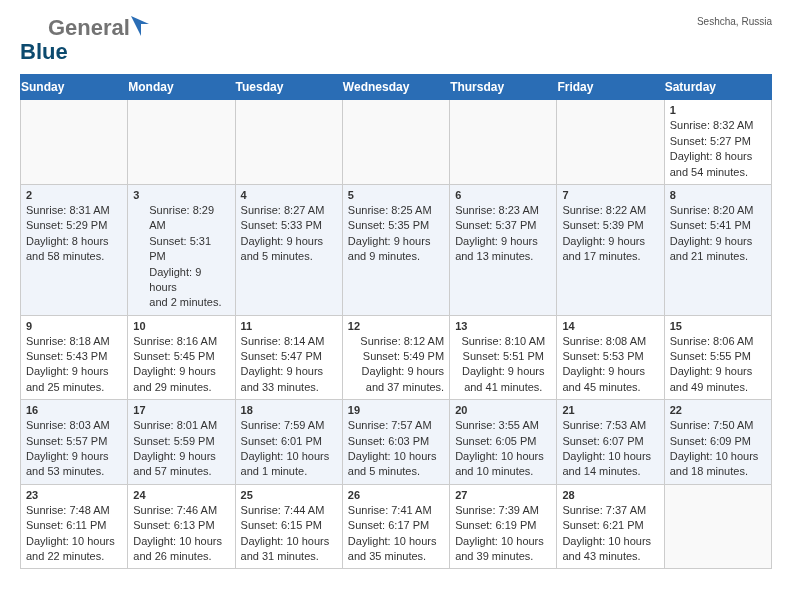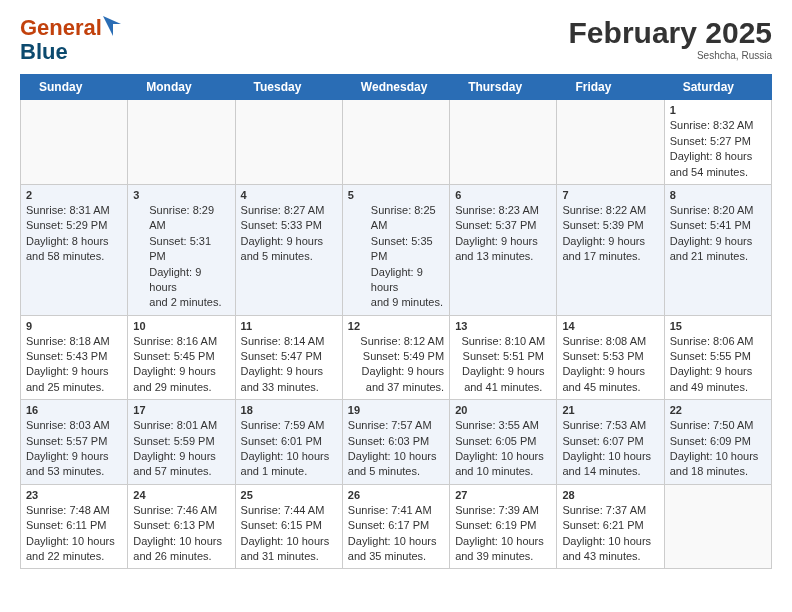--- a/index.html
+++ b/index.html
@@ -23,21 +23,21 @@
     }
     .logo {
       display: flex;
       align-items: center;
     }
     .logo-text {
       font-size: 22px;
       font-weight: bold;
       line-height: 1.1;
     }
-    .logo-general { color: #c2410c; }
+    .logo-general { color: #737373; margin-left: 28px; }
     .logo-blue { color: #0c4a6e; }
     .title-block {
       text-align: right;
     }
     .month-year {
       font-size: 30px;
       font-weight: bold;
       color: #333;
     }
     .location {
@@ -47,21 +47,21 @@
     .calendar {
       width: 100%;
       border-collapse: collapse;
       table-layout: fixed;
     }
     .calendar thead th {
       background-color: #2a6db5;
       color: #fff;
       font-size: 12px;
       font-weight: bold;
-      padding: 5px 18px;
+      padding: 5px 0;
       text-align: left;
       border: 1px solid #2a6db5;
     }
     .calendar tbody td {
       border: 1px solid #ccc;
       vertical-align: top;
       padding: 4px 5px;
       font-size: 9.5px;
       color: #333;
       height: 82px;
@@ -98,21 +98,20 @@
         <div style="display:flex;align-items:center;">
           <span class="logo-text logo-general">General</span>
           <svg width="18" height="20" viewBox="0 0 18 20" style="margin-left:1px;margin-top:-4px;">
             <polygon points="0,0 18,8 10,8 10,20" fill="#2a6db5"></polygon>
           </svg>
         </div>
         <div><span class="logo-text logo-blue">Blue</span></div>
       </div>
     </div>
     <div class="title-block">
-      <div class="month-year">February 2025</div>
       <div class="location">Seshcha, Russia</div>
     </div>
   </div>
 
   <table class="calendar">
     <thead>
       <tr>
       <th>Sunday</th>
           <th>Monday</th>
           <th>Tuesday</th>
@@ -155,21 +154,21 @@
           </td>
           <td>
             <span class="day-num">4</span>
             <div class="day-info" style="white-space: pre-line;">Sunrise: 8:27 AM
 Sunset: 5:33 PM
 Daylight: 9 hours
 and 5 minutes.</div>
           </td>
           <td>
             <span class="day-num">5</span>
-            <div class="day-info" style="white-space: pre-line; margin-left: 23px;">Sunrise: 8:25 AM
+            <div class="day-info" style="white-space: pre-line;">Sunrise: 8:25 AM
 Sunset: 5:35 PM
 Daylight: 9 hours
 and 9 minutes.</div>
           </td>
           <td>
             <span class="day-num">6</span>
             <div class="day-info" style="white-space: pre-line;">Sunrise: 8:23 AM
 Sunset: 5:37 PM
 Daylight: 9 hours
 and 13 minutes.</div>

